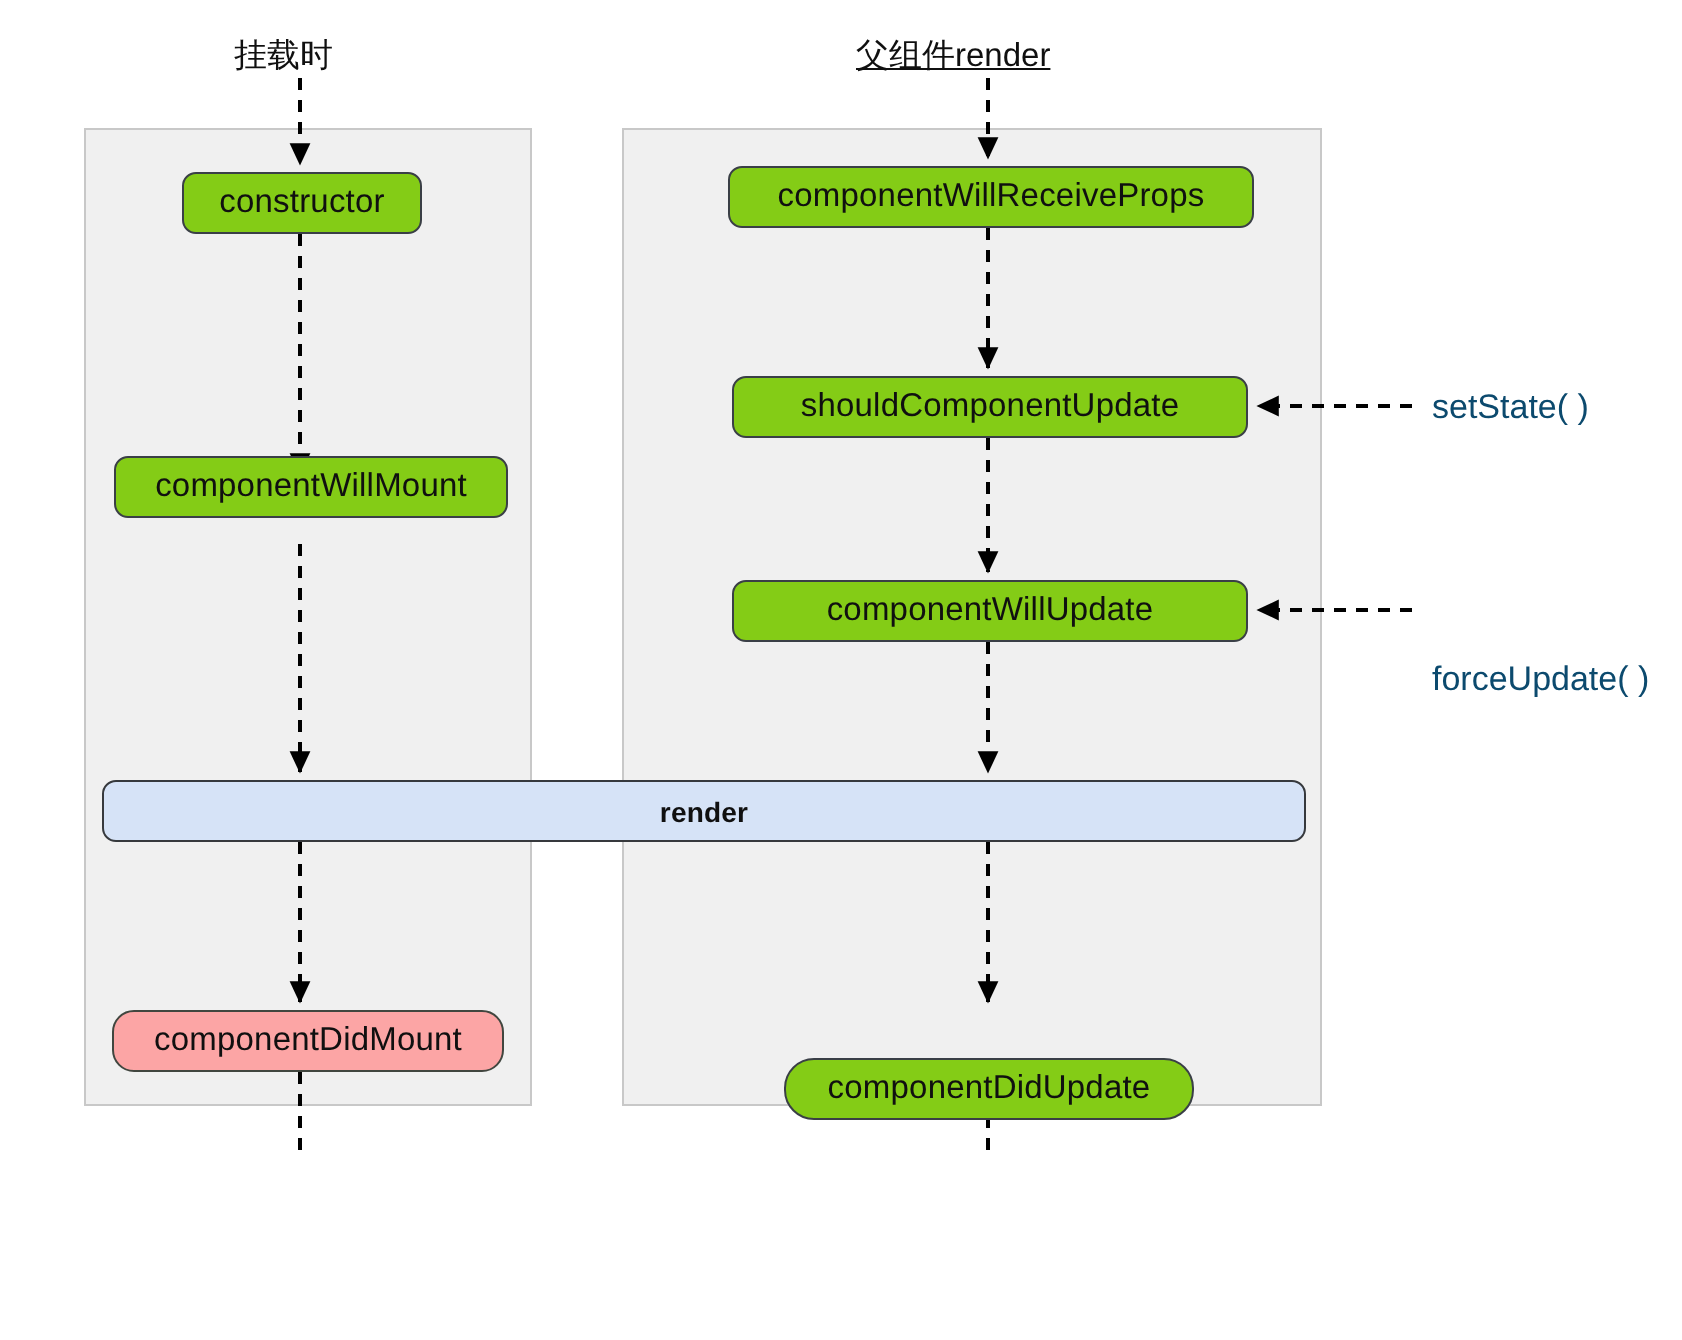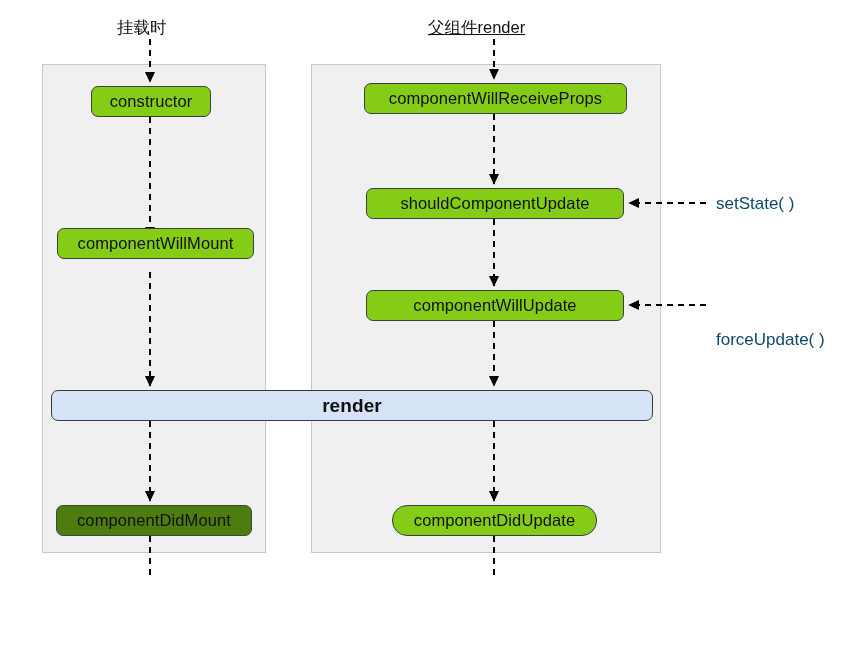--- a/index.html
+++ b/index.html
@@ -30,22 +30,22 @@
     border: 1.4px solid #36393d;
     display: flex;
     align-items: center;
     justify-content: center;
     font-size: 16.5px;
     color: #101010;
     letter-spacing: 0.1px;
     white-space: nowrap;
   }
   .node.blue   { background: #84cc16; border-color: #3a3f46; }
-  .node.green  { background: #4d7c0f; border-color: #41463f; }
-  .node.render { background: #d6e3f7; font-weight: bold; font-size: 19px; }
+  .node.green  { background: #fca5a5; border-color: #41463f; border-radius: 11px; }
+  .node.render { background: #d6e3f7; font-weight: bold; font-size: 14px; }
 
   .caption {
     position: absolute;
     font-size: 16.5px;
     color: #101010;
     white-space: nowrap;
   }
   .side-label {
     position: absolute;
     font-size: 17px;
@@ -113,21 +113,21 @@
   <div class="node green" style="left:56px; top:505px; width:196px; height:31px;">componentDidMount</div>
 
   <div class="node blue" style="left:364px; top:83px; width:263px; height:31px;">componentWillReceiveProps</div>
 
   <div class="node blue" style="left:366px; top:188px; width:258px; height:31px;">shouldComponentUpdate</div>
 
   <div class="node blue" style="left:366px; top:290px; width:258px; height:31px;">componentWillUpdate</div>
 
   <div class="node render" style="left:51px; top:390px; width:602px; height:31px;">render</div>
 
-  <div class="node blue" style="left:392px; top:505px; width:205px; height:31px;border-radius:15px;">componentDidUpdate</div>
+  <div class="node blue" style="left:392px; top:529px; width:205px; height:31px;border-radius:15px;">componentDidUpdate</div>
 
 
   <div class="side-label" style="left:716px; top:194px;">setState( )</div>
   <div class="side-label" style="left:716px; top:296px;margin-top:34px;">forceUpdate( )</div>
 
   <div class="watermark" style="left:563px; top:637px;">https://blog.csdn.net/weixin_44972008</div>
 
 </div>
 
 </body></html>

